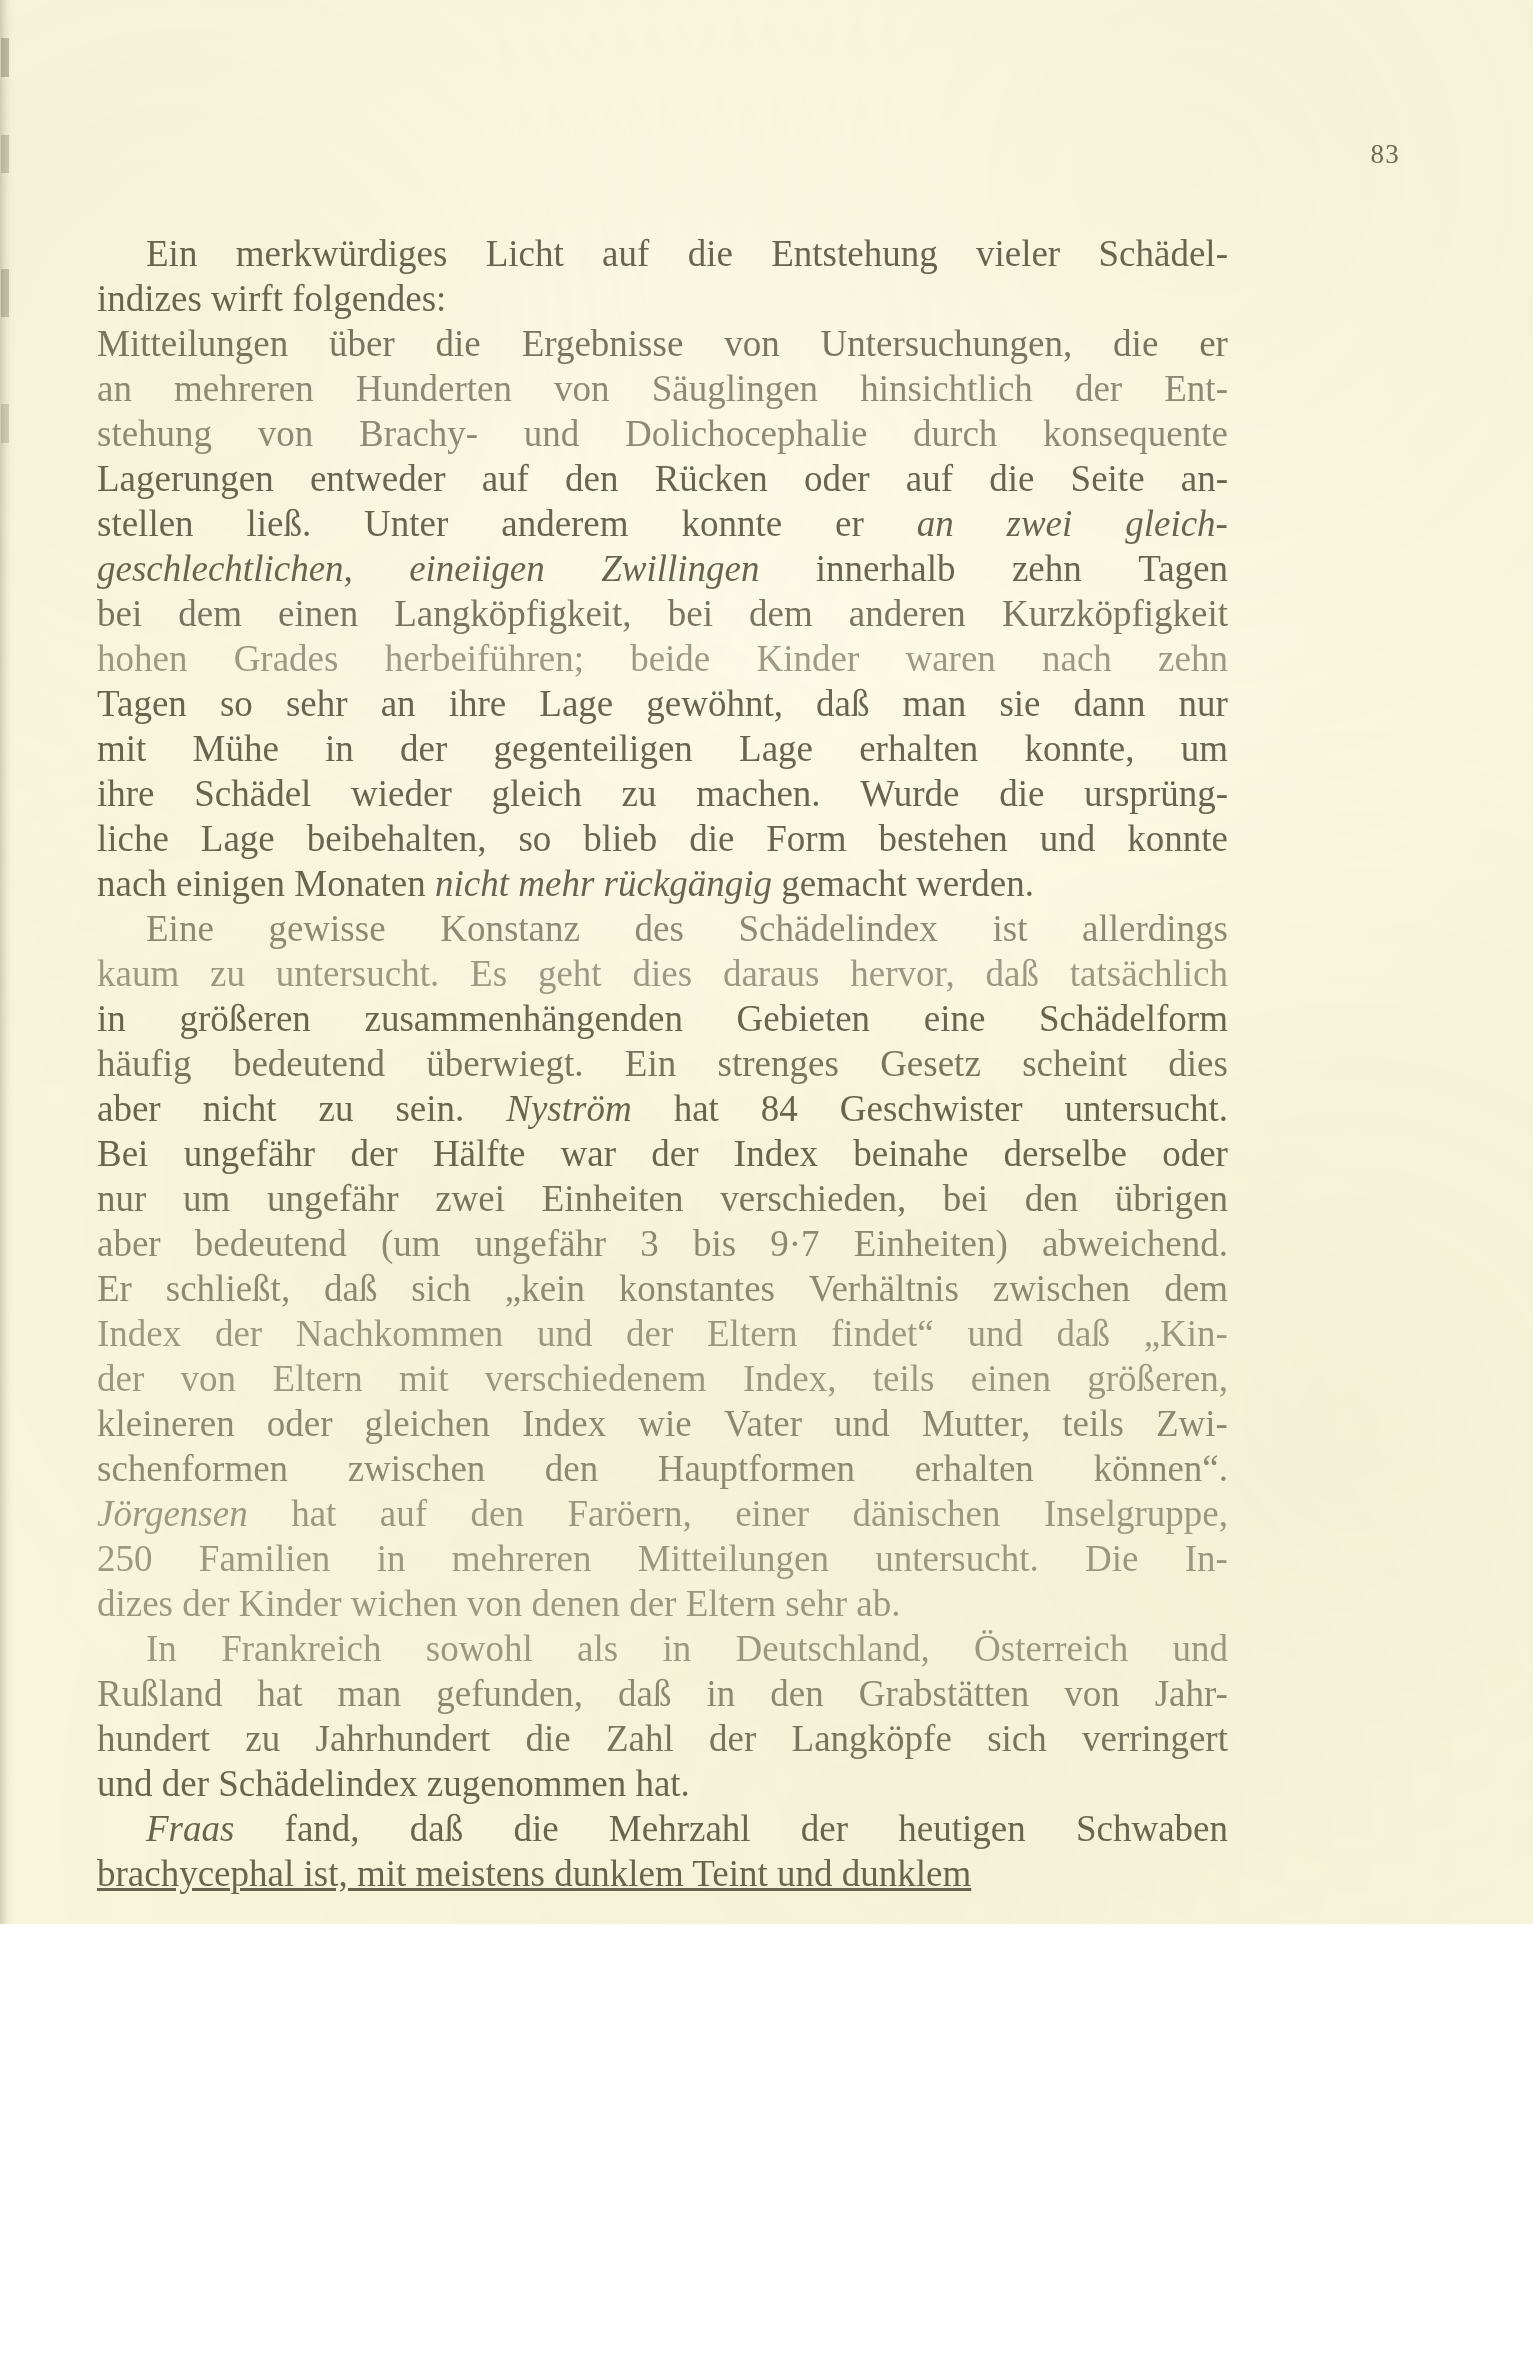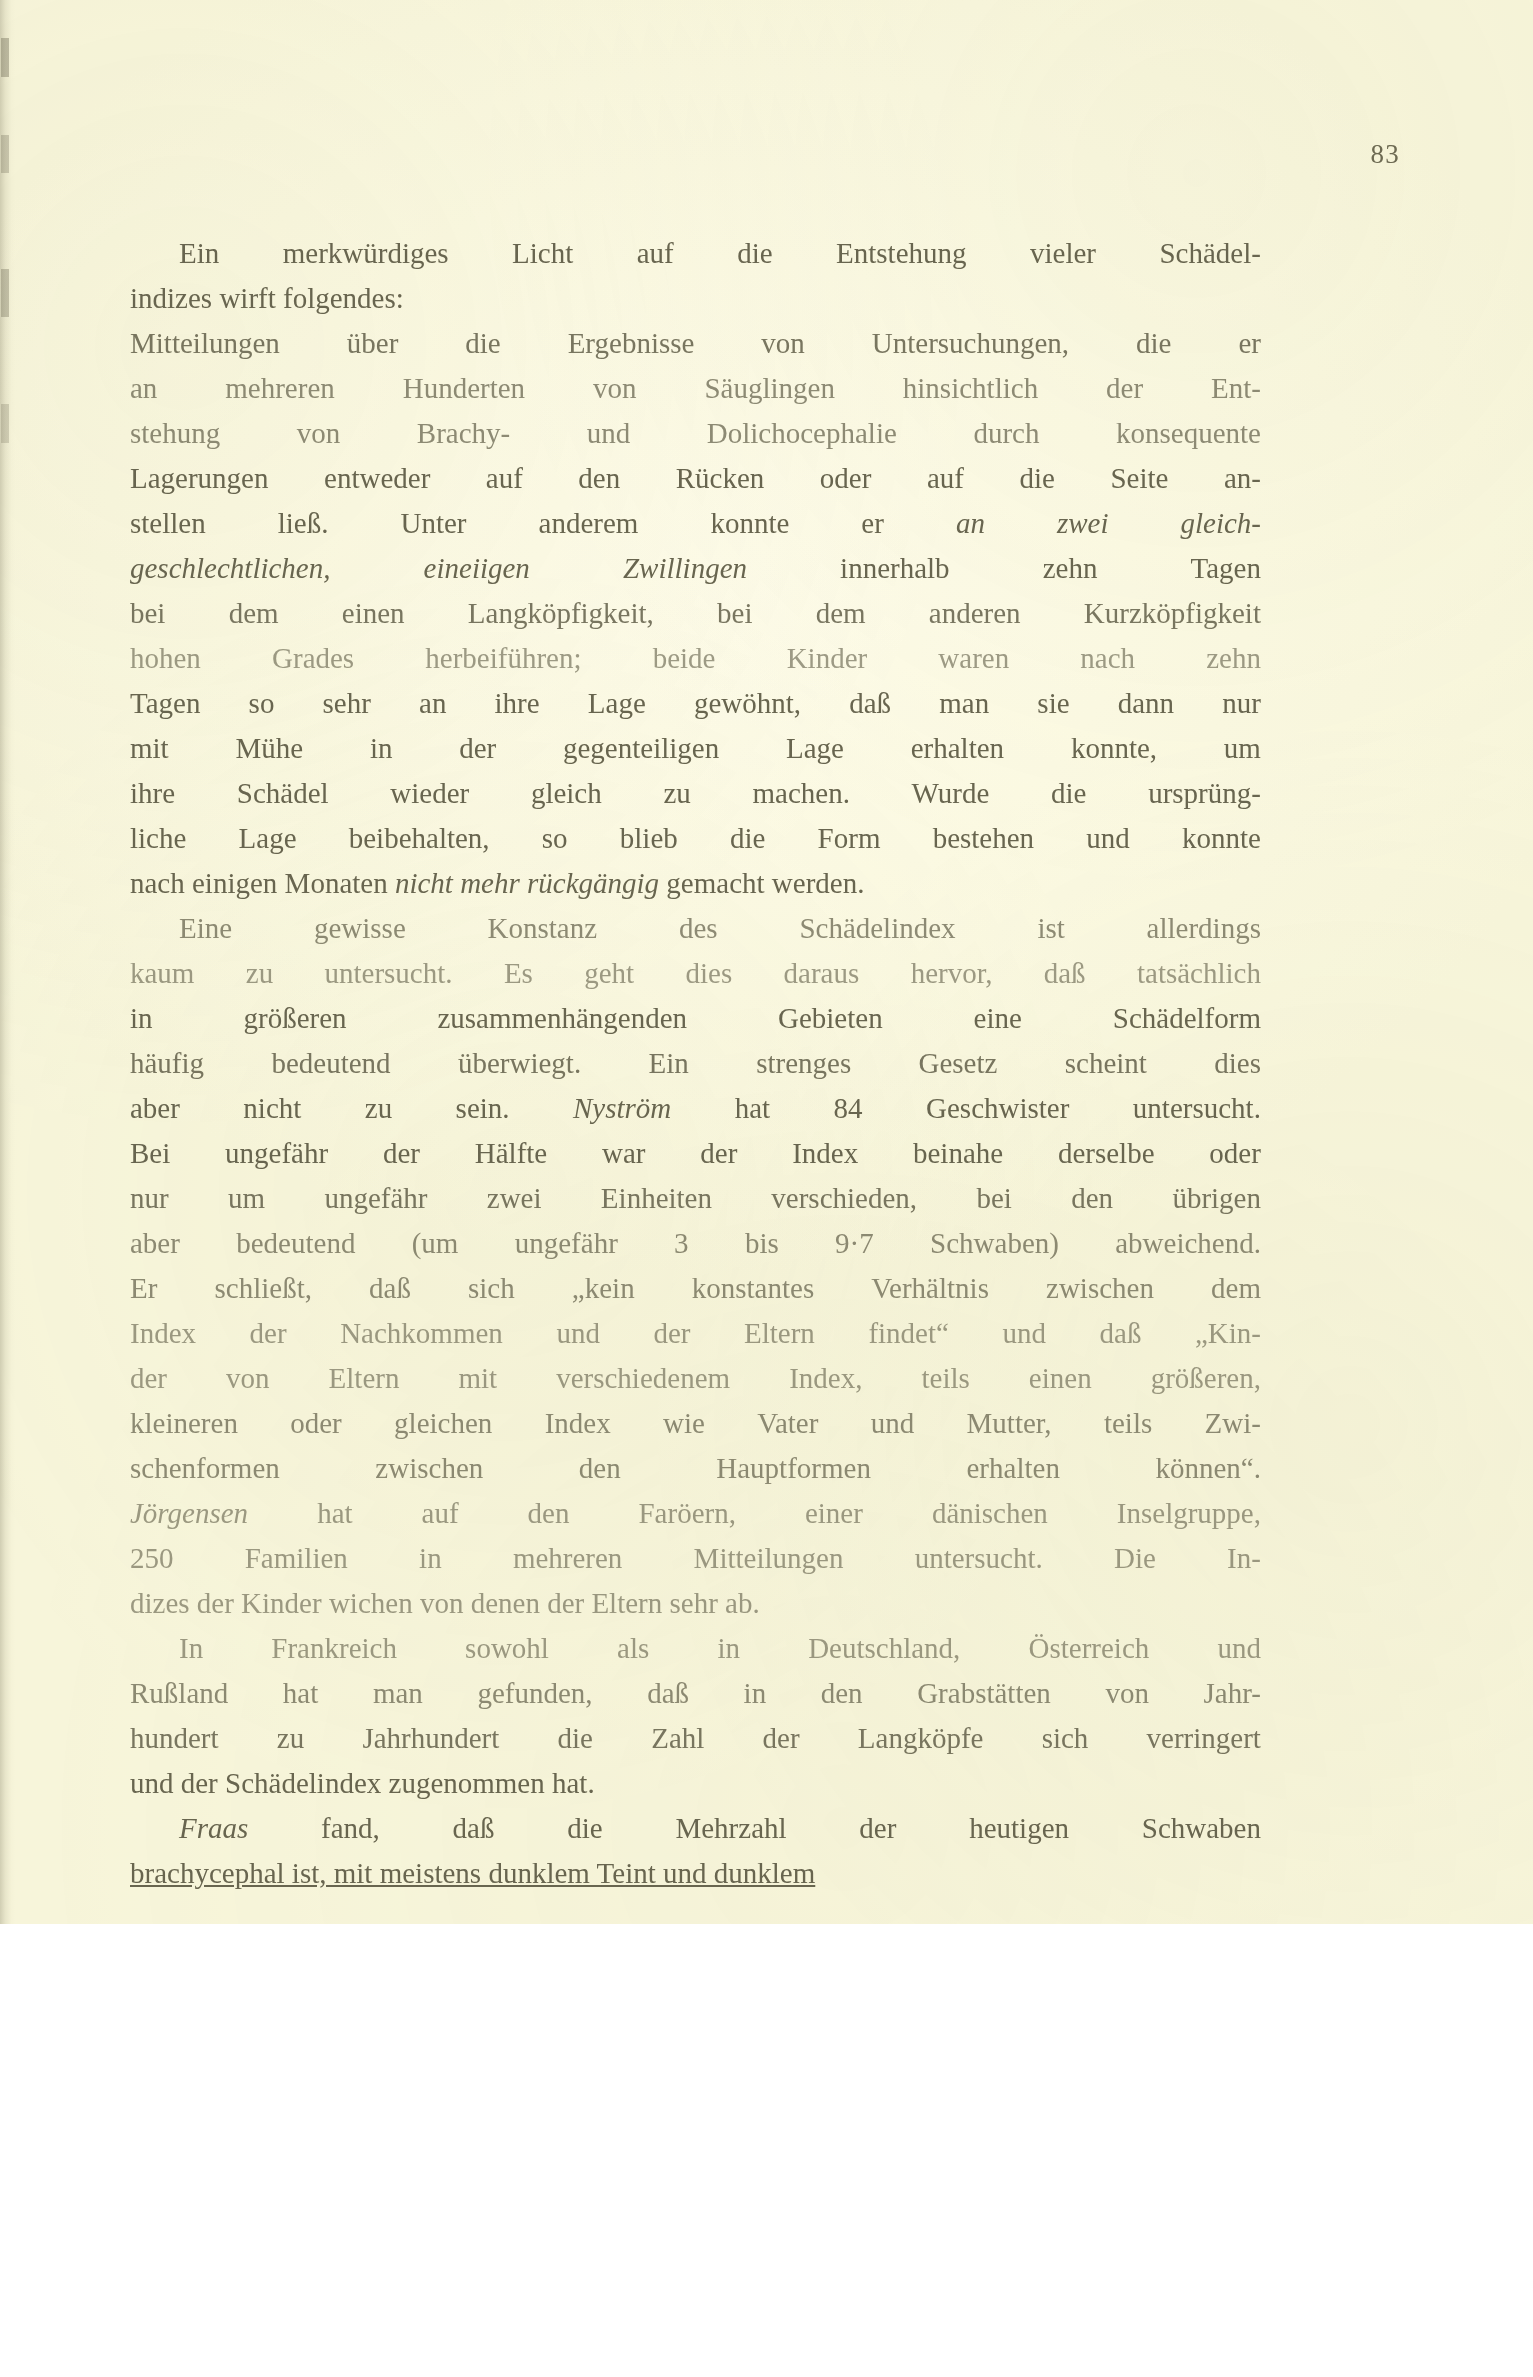--- a/index.html
+++ b/index.html
@@ -58,25 +58,25 @@
     top: 139px;
     right: 134px;
     font-size: 27px;
     color: #6d6a52;
     letter-spacing: 1.2px;
   }
 
   
   .textblock {
     position: absolute;
-    left: 130px;
+    left: 97px;
     top: 231px;
     width: 1131px;
     color: #64614b;
-    font-size: 29px;
+    font-size: 37px;
     line-height: 45px;
     text-align: justify;
   }
 
   .line {
     display: block;
     white-space: nowrap;
     position: relative;
     height: 45px;
   }
@@ -332,21 +332,21 @@
         <span>übrigen</span>
       </div>
       <div class="line f3 jfull">
         <span>aber</span>
         <span>bedeutend</span>
         <span>(um</span>
         <span>ungefähr</span>
         <span>3</span>
         <span>bis</span>
         <span>9·7</span>
-        <span>Schwaben)</span>
+        <span>Einheiten)</span>
         <span>abweichend.</span>
       </div>
       <div class="line f3 jfull">
         <span>Er</span>
         <span>schließt,</span>
         <span>daß</span>
         <span>sich</span>
         <span>„kein</span>
         <span>konstantes</span>
         <span>Verhältnis</span>

